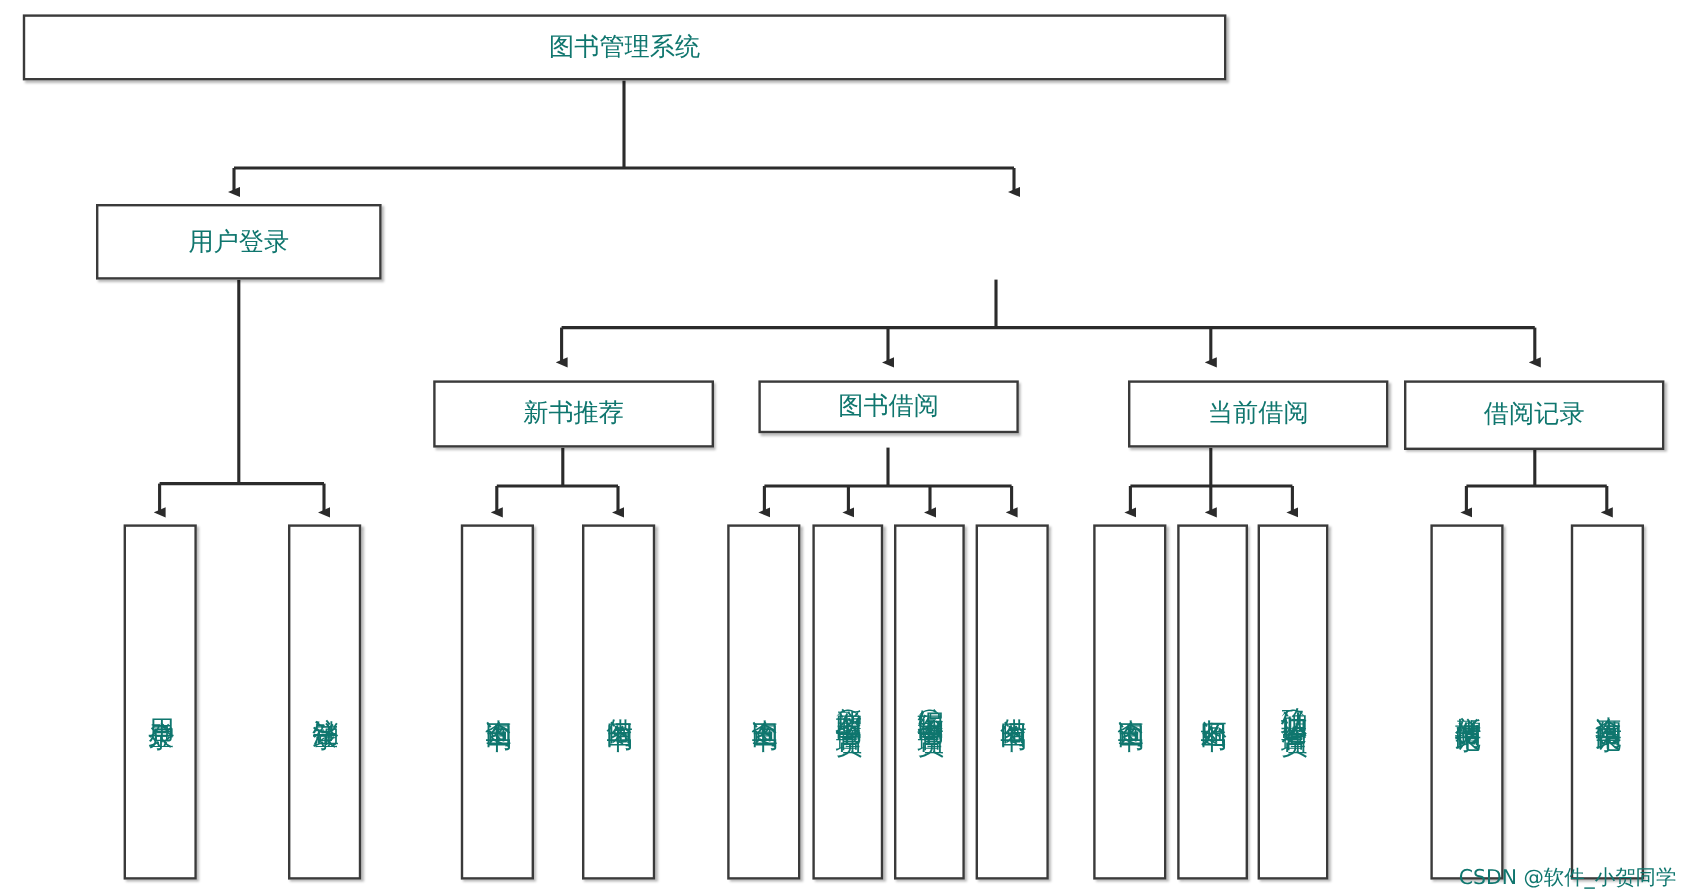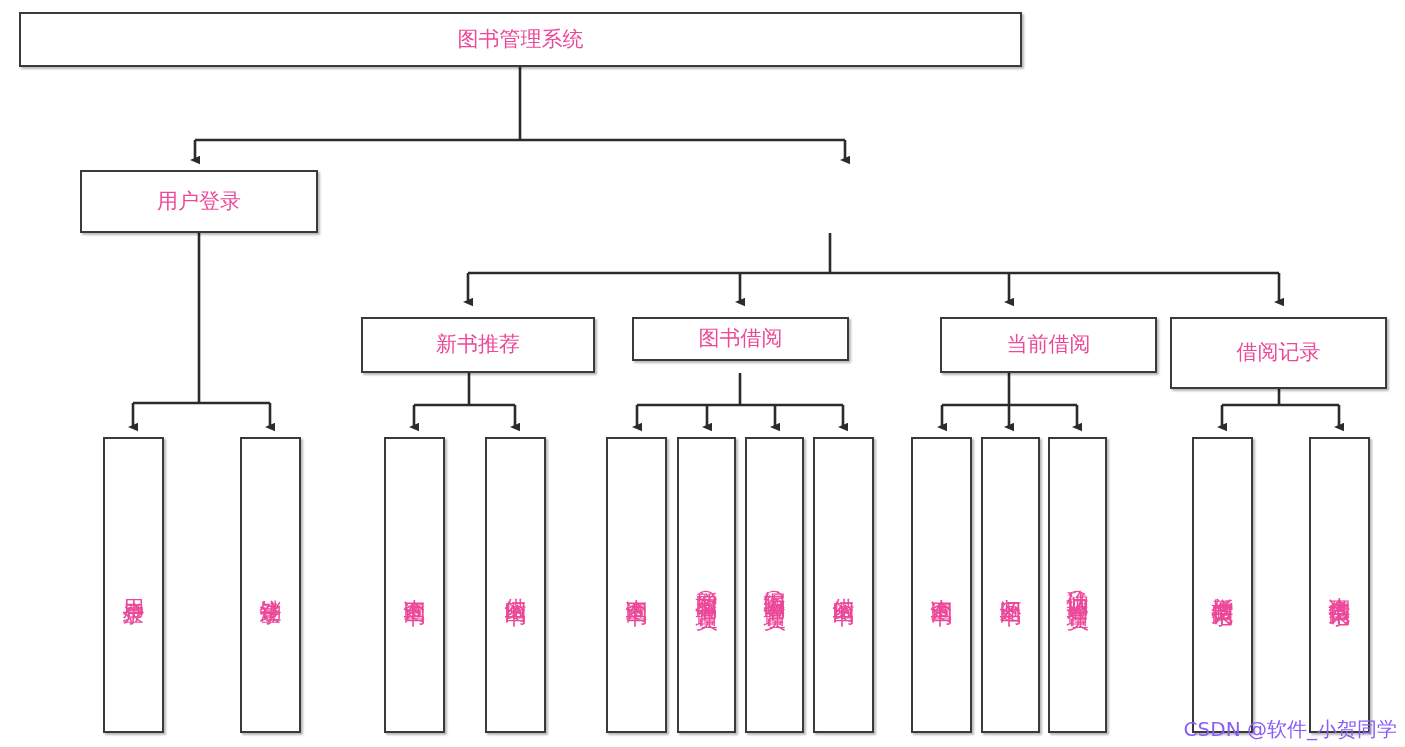--- a/index.html
+++ b/index.html
@@ -27,21 +27,21 @@
     box-sizing: border-box;
     background: #ffffff;
     border: 2.5px solid #3a3a3a;
     box-shadow: 2px 2px 2px rgba(0,0,0,0.28);
     display: flex;
     align-items: center;
     justify-content: center;
     z-index: 2;
   }
   .node .lbl {
-    color: #ec4899;
+    color: #0f766e;
     line-height: 1.12;
     text-align: center;
     white-space: nowrap;
   }
   .h-node .lbl {
     font-size: 21px;
   }
   .root .lbl {
     font-size: 21px;
   }
@@ -60,22 +60,22 @@
     line-height: 1;
     white-space: nowrap;
   }
   .v-node.tall .lbl {
     letter-spacing: 3px;
   }
   .watermark {
     position: absolute;
     right: 8px;
     bottom: 4px;
-    font-size: 20px;
-    color: #8b5cf6;
+    font-size: 17px;
+    color: #0f766e;
     z-index: 5;
     white-space: nowrap;
   }
 </style>
 </head>
 <body>
 
 <div id="canvas">
 
   <svg id="wires" viewBox="0 0 1405 747" xmlns="http://www.w3.org/2000/svg">
@@ -142,21 +142,21 @@
   </div>
 
   <div class="node h-node" style="left:632px; top:317px; width:217px; height:44px;">
     <span class="lbl">图书借阅</span>
   </div>
 
   <div class="node h-node" style="left:901px; top:317px; width:217px; height:56px;margin-left:39px;">
     <span class="lbl">当前借阅</span>
   </div>
 
-  <div class="node h-node" style="left:1170px; top:317px; width:217px; height:72px;">
+  <div class="node h-node" style="left:1170px; top:317px; width:217px; height:58px;">
     <span class="lbl">借阅记录</span>
   </div>
 
   <div class="node v-node" style="left:103px; top:437px; width:61px; height:296px;">
     <span class="lbl">用户登录</span>
   </div>
 
   <div class="node v-node" style="left:240px; top:437px; width:61px; height:296px;">
     <span class="lbl">注销登录</span>
   </div>

